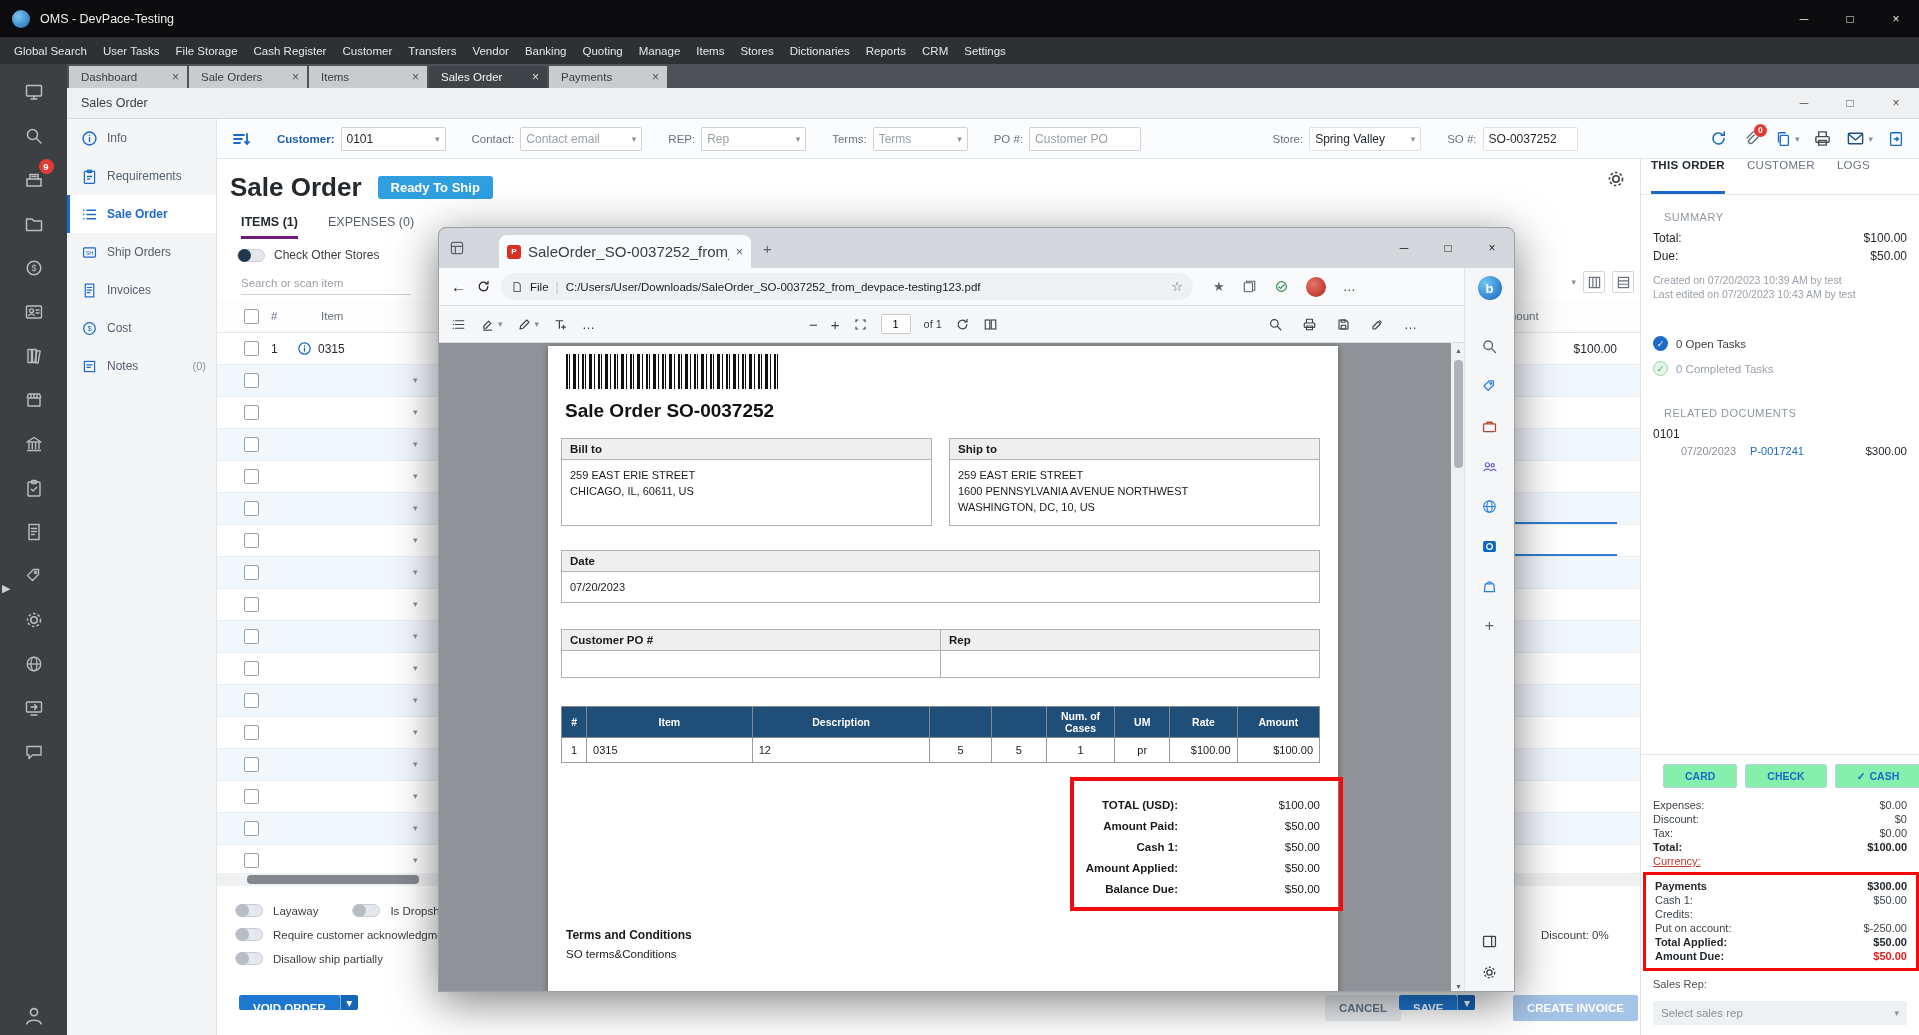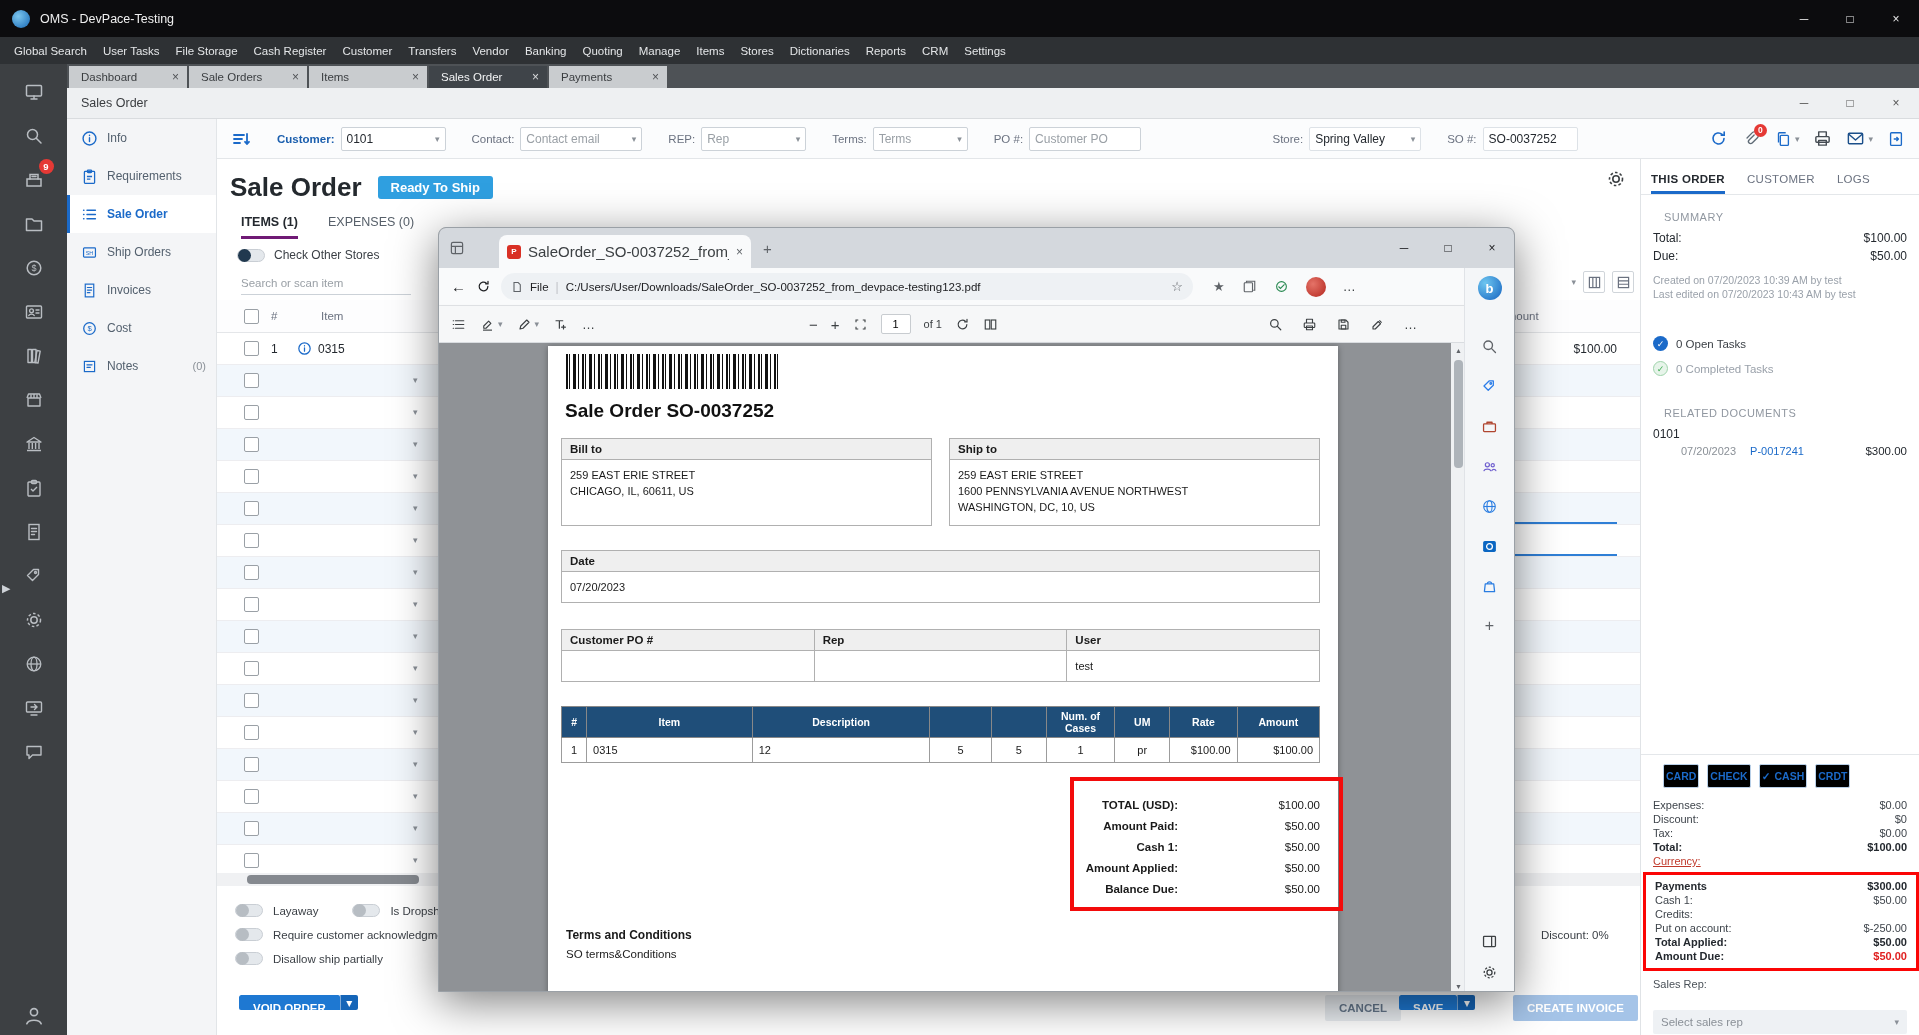--- a/index.html
+++ b/index.html
@@ -116,48 +116,48 @@
 .btn-split .seg{background:#1565b8;color:#fff;width:18px;display:flex;align-items:center;justify-content:center;border-left:1px solid rgba(255,255,255,.45)}
 .btn-cancel{background:#e9edf1;color:#66788c}
 .btn-disabled{background:#a5c4e8;color:#fff}
 .pos-void{position:absolute;left:22px;top:836px}
 .pos-cancel{position:absolute;left:1108px;top:836px}
 .pos-save{position:absolute;left:1182px;top:836px}
 .pos-create{position:absolute;left:1296px;top:836px}
 
 
 .rightpanel{position:absolute;left:1640px;top:159px;width:279px;height:876px;background:#fff;border-left:1px solid #e0e3e6}
-.rp-tabs{display:flex;align-items:flex-end;height:36px;border-bottom:1px solid #e4e7ea;padding:0 10px;gap:22px}
+.rp-tabs{display:flex;height:36px;border-bottom:1px solid #e4e7ea;padding:0 10px;gap:22px}
 .rp-tab{font-size:11.5px;color:#6b7280;padding-bottom:9px;letter-spacing:.3px}
 .rp-tab.active{color:#24292f;font-weight:bold;border-bottom:3px solid #1b6ac9;padding-bottom:6px}
 .rp-h{font-size:11px;color:#9097a0;letter-spacing:.5px;margin:16px 23px 6px}
 .rp-row{display:flex;justify-content:space-between;padding:2px 12px;font-size:12px;color:#24292f}
 .rp-meta{font-size:10.5px;color:#9aa1aa;padding:1px 12px}
 .rp-task{display:flex;align-items:center;gap:8px;padding:5px 12px;font-size:11.5px;color:#3a3f45}
 .task-dot{width:15px;height:15px;border-radius:50%;display:flex;align-items:center;justify-content:center;
   color:#fff;font-size:9px;flex:none}
 .task-dot.blue{background:#1b6ac9}
 .task-dot.green{background:#e7f4ea;color:#3fae53;border:1px solid #9fd4ab}
 .rp-task.muted{color:#9aa1aa}
 .rp-docrow{display:flex;align-items:center;padding:2px 12px;font-size:11px}
 .rp-doc-date{color:#8a9097;margin-left:28px}
 .rp-doc-link{color:#1b6ac9;margin-left:14px}
 .rp-doc-amt{margin-left:auto;color:#24292f;font-size:11.5px}
 .panel-bottom{position:absolute;left:0;bottom:0;width:100%;height:281px;border-top:1px solid #e4e7ea;background:#fff}
 .pay-btns{display:flex;gap:8px;margin:9px 0 0 22px}
-.pay-btn{height:24px;border:1px solid #b9d0e8;border-radius:2px;background:#000000;color:#1b6ac9;
-  font-size:10.5px;font-weight:bold;display:flex;align-items:center;justify-content:center;padding:0 2px;gap:4px}
+.pay-btn{height:24px;border:1px solid #b9d0e8;border-radius:2px;background:#86efac;color:#1b6ac9;
+  font-size:10.5px;font-weight:bold;display:flex;align-items:center;justify-content:center;padding:0 21px;gap:4px}
 .tot-row{display:flex;justify-content:space-between;padding:1px 12px;font-size:11px;color:#3f454c}
 .tot-row.bold{font-weight:bold;color:#24292f}
 .tot-row .currency{color:#c0392b;text-decoration:underline}
 .red-box{margin:4px 0 0 2px;border:3px solid #fb0505;padding:4px 9px 5px;width:276px}
 .pay-row{display:flex;justify-content:space-between;font-size:11px;color:#3f454c;padding:1px 0}
 .pay-row.bold{font-weight:bold;color:#24292f}
 .pay-red{color:#e02020}
-.rep-label{font-size:11px;color:#4a5158;margin:7px 12px 20px}
+.rep-label{font-size:11px;color:#4a5158;margin:7px 12px 11px}
 .rep-select{margin:0 12px;height:24px;background:#eef1f4;border-radius:2px;display:flex;align-items:center;
   padding:0 8px;color:#8a9097;font-size:11.5px;justify-content:space-between}
 
 
 .edge{position:absolute;left:438px;top:227px;width:1077px;height:765px;z-index:50;
   border-radius:8px 8px 0 0;box-shadow:0 10px 45px rgba(0,0,0,.5);background:#8f9296;overflow:hidden;border:1px solid #9aa0a6}
 .edge-titlebar{position:absolute;left:0;top:0;width:100%;height:40px;background:#d4d8dd;display:flex;align-items:center}
 .edge-tab{display:flex;align-items:center;width:252px;height:33px;margin:7px 0 0 34px;background:#f9fafb;
   border-radius:8px 8px 0 0;padding:0 8px;gap:7px}
 .edge-tab-title{font-size:15px;color:#3c4043;white-space:nowrap;overflow:hidden;flex:1}
@@ -1047,24 +1047,20 @@
 
         <div class="po-row">
           <div class="pdf-box">
             <div class="pdf-box-h">Customer PO #</div>
             <div class="pdf-box-b"></div>
           </div>
           <div class="pdf-box">
             <div class="pdf-box-h">Rep</div>
             <div class="pdf-box-b"></div>
           </div>
-          <div class="pdf-box">
-            <div class="pdf-box-h">User</div>
-            <div class="pdf-box-b">test</div>
-          </div>
         </div>
 
         <table class="pdf-items">
           <tbody>
               <tr>
             <th style="width:25px">#</th>
             <th style="width:165px">Item</th>
             <th style="width:177px">Description</th>
             <th style="width:61px"></th>
             <th style="width:55px"></th>

